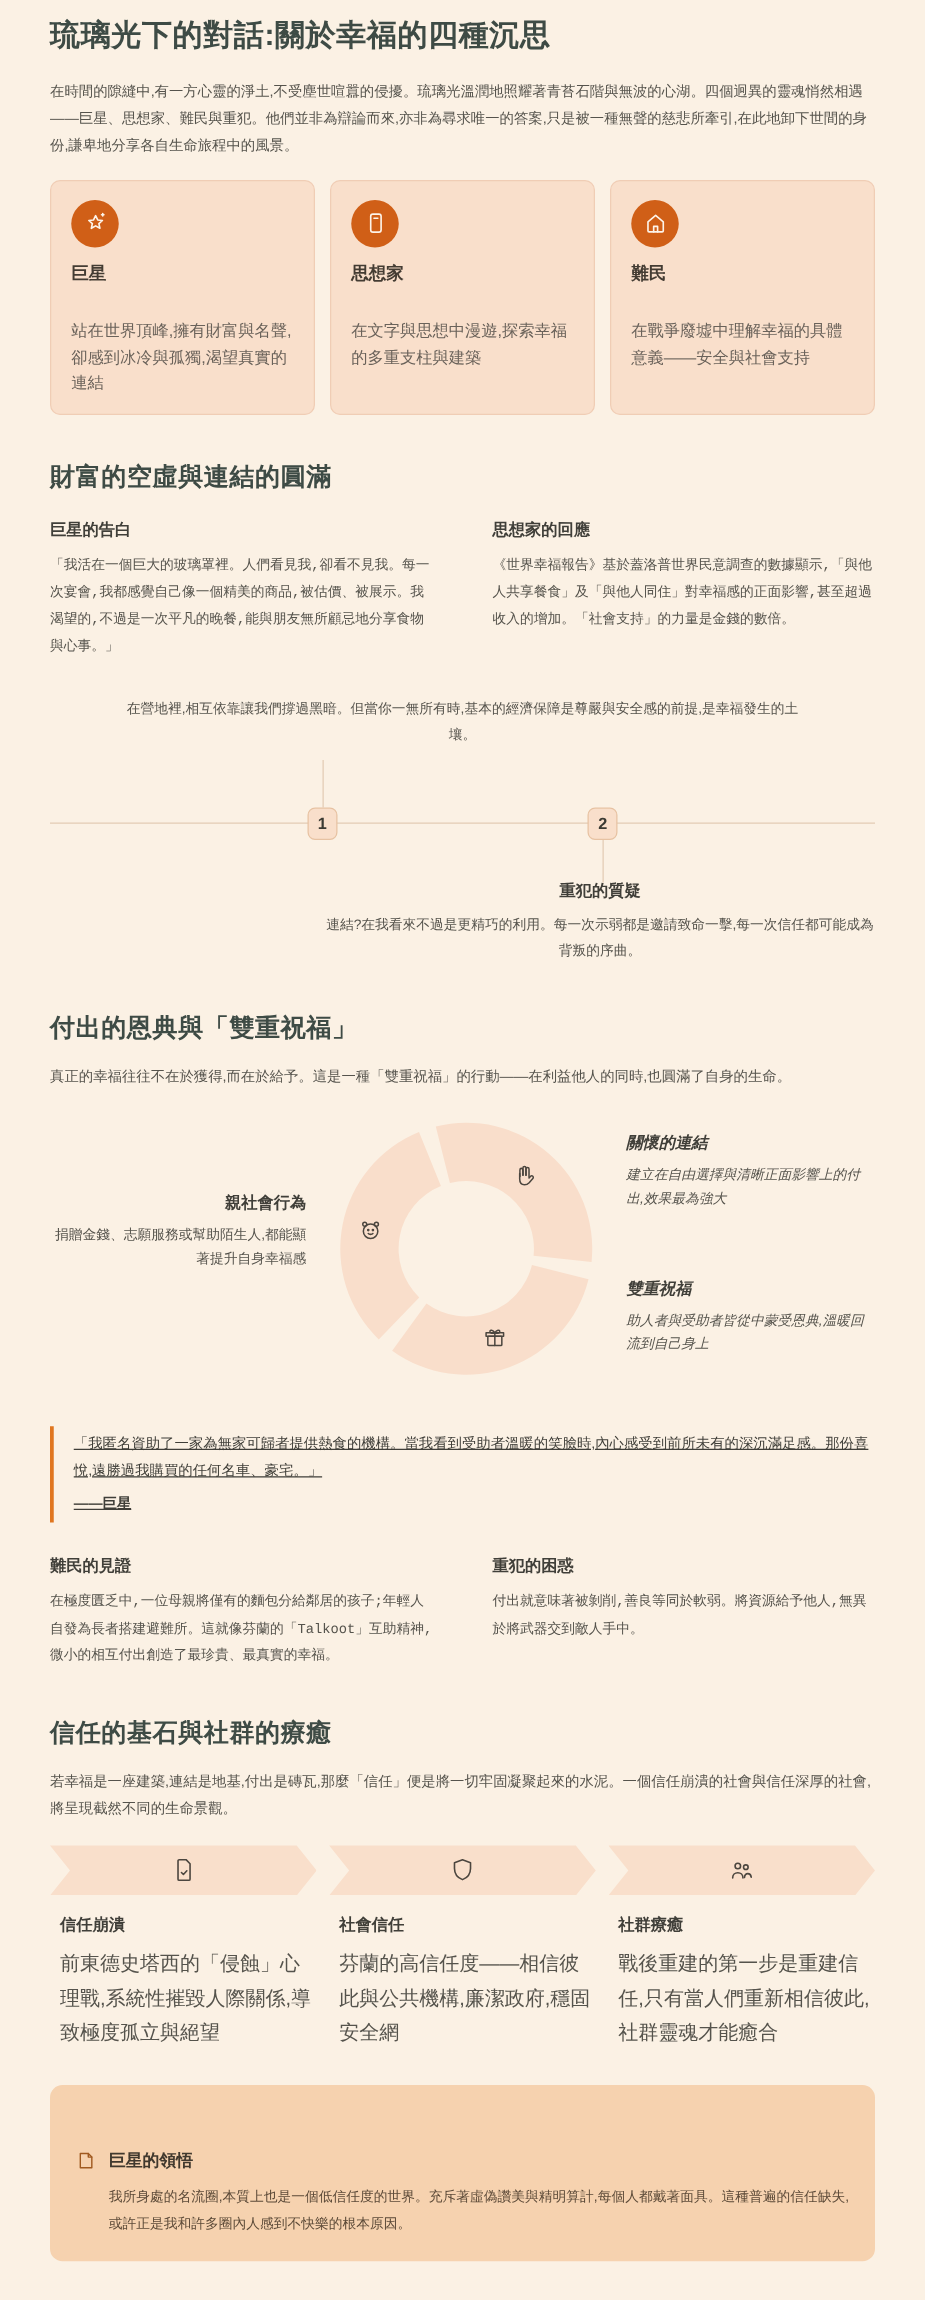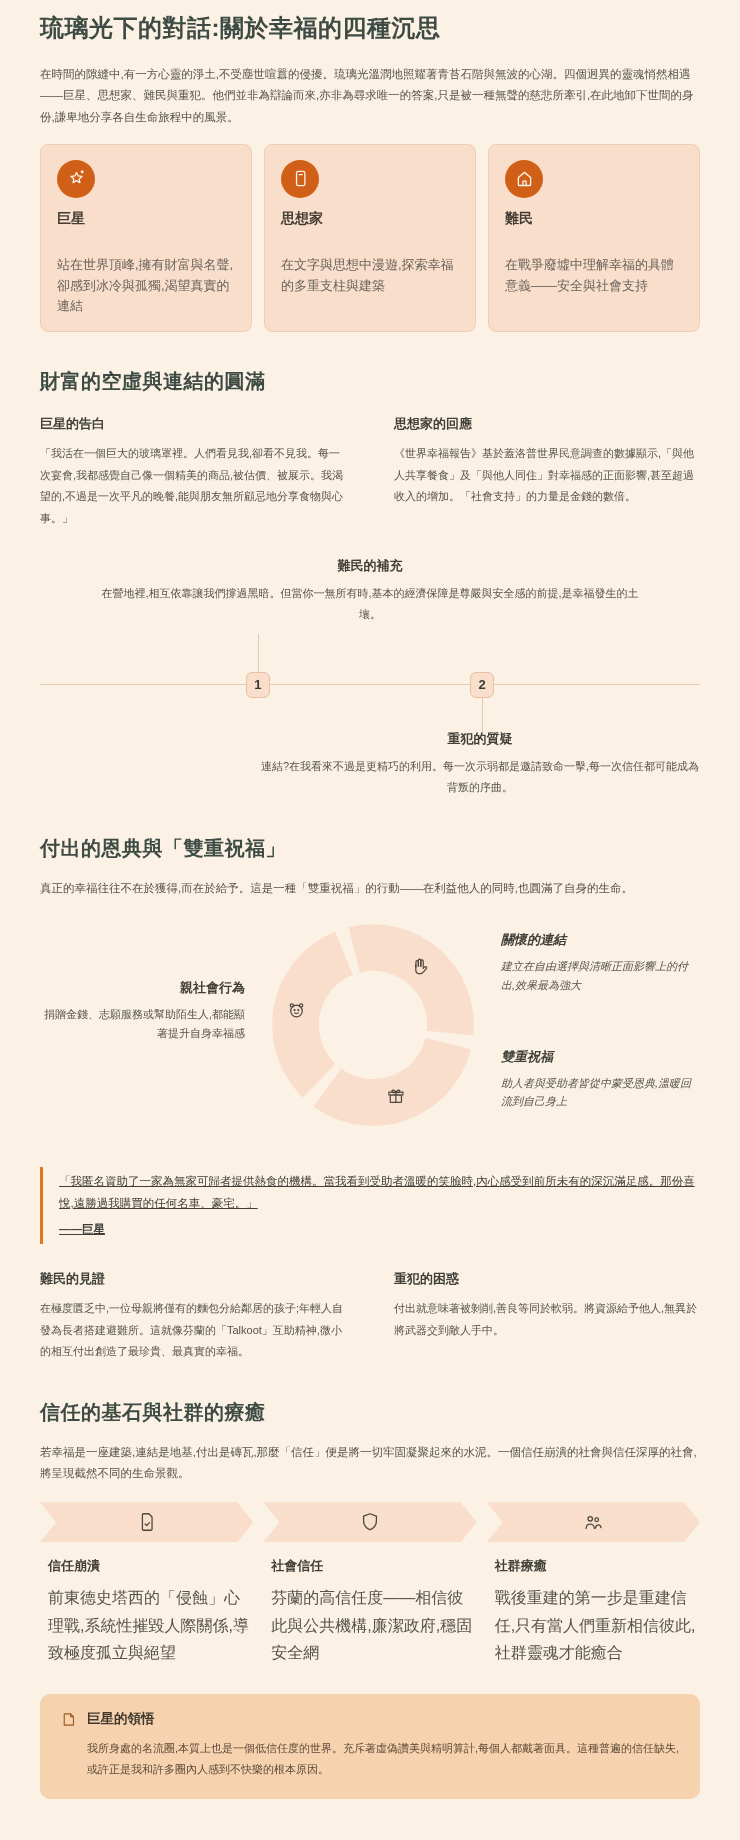--- a/index.html
+++ b/index.html
@@ -18,21 +18,21 @@
   
   .char-grid { display:grid; grid-template-columns:1fr 1fr 1fr; gap:12px; margin-top:16px; }
   .char-card { background:#F9DFCB; border:1px solid #F0CDB5; border-radius:8px; padding:15px 16px 14px; }
   .char-icon { width:38px; height:38px; border-radius:50%; background:#D05F17; display:flex; align-items:center; justify-content:center; }
   .char-icon svg { width:21px; height:21px; stroke:#FDF4EA; fill:none; stroke-width:1.5; stroke-linecap:round; stroke-linejoin:round; }
   .char-name { font-size:14px; font-weight:bold; color:#443C33; margin-top:12px; }
   .char-desc { font-size:13px; color:#6A625A; line-height:1.6; margin-top:27px; }
 
   
   .two-col { display:grid; grid-template-columns:1fr 1fr; column-gap:48px; margin-top:20px; }
-  .two-col .body-txt { margin-top:10px; }
+  .two-col .body-txt { margin-top:10px;font-family:Liberation Mono, monospace; }
 
   
   .supplement { text-align:center; margin-top:28px; }
   .supplement .body-txt { width:540px; margin:8px auto 0; }
   .timeline { position:relative; height:104px; margin-top:2px; }
   .tl-hline { position:absolute; left:0; right:0; top:56px; border-top:1px solid #E3CBB4; }
   .tl-vline { position:absolute; width:0; border-left:1px solid #E3CBB4; }
   .tl-v1 { left:33%; top:6px; height:38px; }
   .tl-v2 { left:67%; top:70px; height:34px; }
   .tl-marker { position:absolute; top:44px; transform:translateX(-50%); width:24px; height:26px;
@@ -56,21 +56,21 @@
 
   
   .steps { display:grid; grid-template-columns:1fr 1fr 1fr; column-gap:10px; margin-top:18px; }
   .arrow { height:40px; background:#F9DFCB; display:flex; align-items:center; justify-content:center;
     clip-path:polygon(0 0, calc(100% - 16px) 0, 100% 50%, calc(100% - 16px) 100%, 0 100%, 16px 50%); }
   .arrow svg { width:22px; height:22px; stroke:#4C463F; fill:none; stroke-width:1.4; stroke-linecap:round; stroke-linejoin:round; }
   .step .h3 { margin:15px 0 0 8px; }
   .step .body-txt { margin:9px 0 0 8px; font-size:16px; line-height:1.7; }
 
   .callout { background:#F6D2AF; border-radius:10px; padding:16px 20px 18px; margin-top:28px; }
-  .callout-head { display:flex; align-items:flex-end; gap:10px; }
+  .callout-head { display:flex; align-items:center; gap:10px;margin-top:36px; }
   .callout-head svg { width:17px; height:17px; stroke:#A05A20; fill:none; stroke-width:1.6; stroke-linecap:round; stroke-linejoin:round; }
   .callout-title { font-size:13.5px; font-weight:bold; color:#41392E; }
   .callout-body { font-size:11px; line-height:1.95; color:#5C4A38; margin:10px 0 0 27px; }
 </style>
 </head>
 <body>
 
 <h1 class="h1">琉璃光下的對話:關於幸福的四種沉思</h1>
 <p class="intro">在時間的隙縫中,有一方心靈的淨土,不受塵世喧囂的侵擾。琉璃光溫潤地照耀著青苔石階與無波的心湖。四個迥異的靈魂悄然相遇——巨星、思想家、難民與重犯。他們並非為辯論而來,亦非為尋求唯一的答案,只是被一種無聲的慈悲所牽引,在此地卸下世間的身份,謙卑地分享各自生命旅程中的風景。</p>
 
@@ -113,21 +113,20 @@
     <div class="h3">巨星的告白</div>
     <p class="body-txt">「我活在一個巨大的玻璃罩裡。人們看見我,卻看不見我。每一次宴會,我都感覺自己像一個精美的商品,被估價、被展示。我渴望的,不過是一次平凡的晚餐,能與朋友無所顧忌地分享食物與心事。」</p>
   </div>
   <div>
     <div class="h3">思想家的回應</div>
     <p class="body-txt">《世界幸福報告》基於蓋洛普世界民意調查的數據顯示,「與他人共享餐食」及「與他人同住」對幸福感的正面影響,甚至超過收入的增加。「社會支持」的力量是金錢的數倍。</p>
   </div>
 </div>
 
 <div class="supplement">
-  <div class="h3">難民的補充</div>
   <p class="body-txt">在營地裡,相互依靠讓我們撐過黑暗。但當你一無所有時,基本的經濟保障是尊嚴與安全感的前提,是幸福發生的土壤。</p>
 </div>
 
 <div class="timeline">
   <div class="tl-vline tl-v1"></div>
   <div class="tl-hline"></div>
   <div class="tl-marker tl-m1">1</div>
   <div class="tl-marker tl-m2">2</div>
   <div class="tl-vline tl-v2"></div>
 </div>

